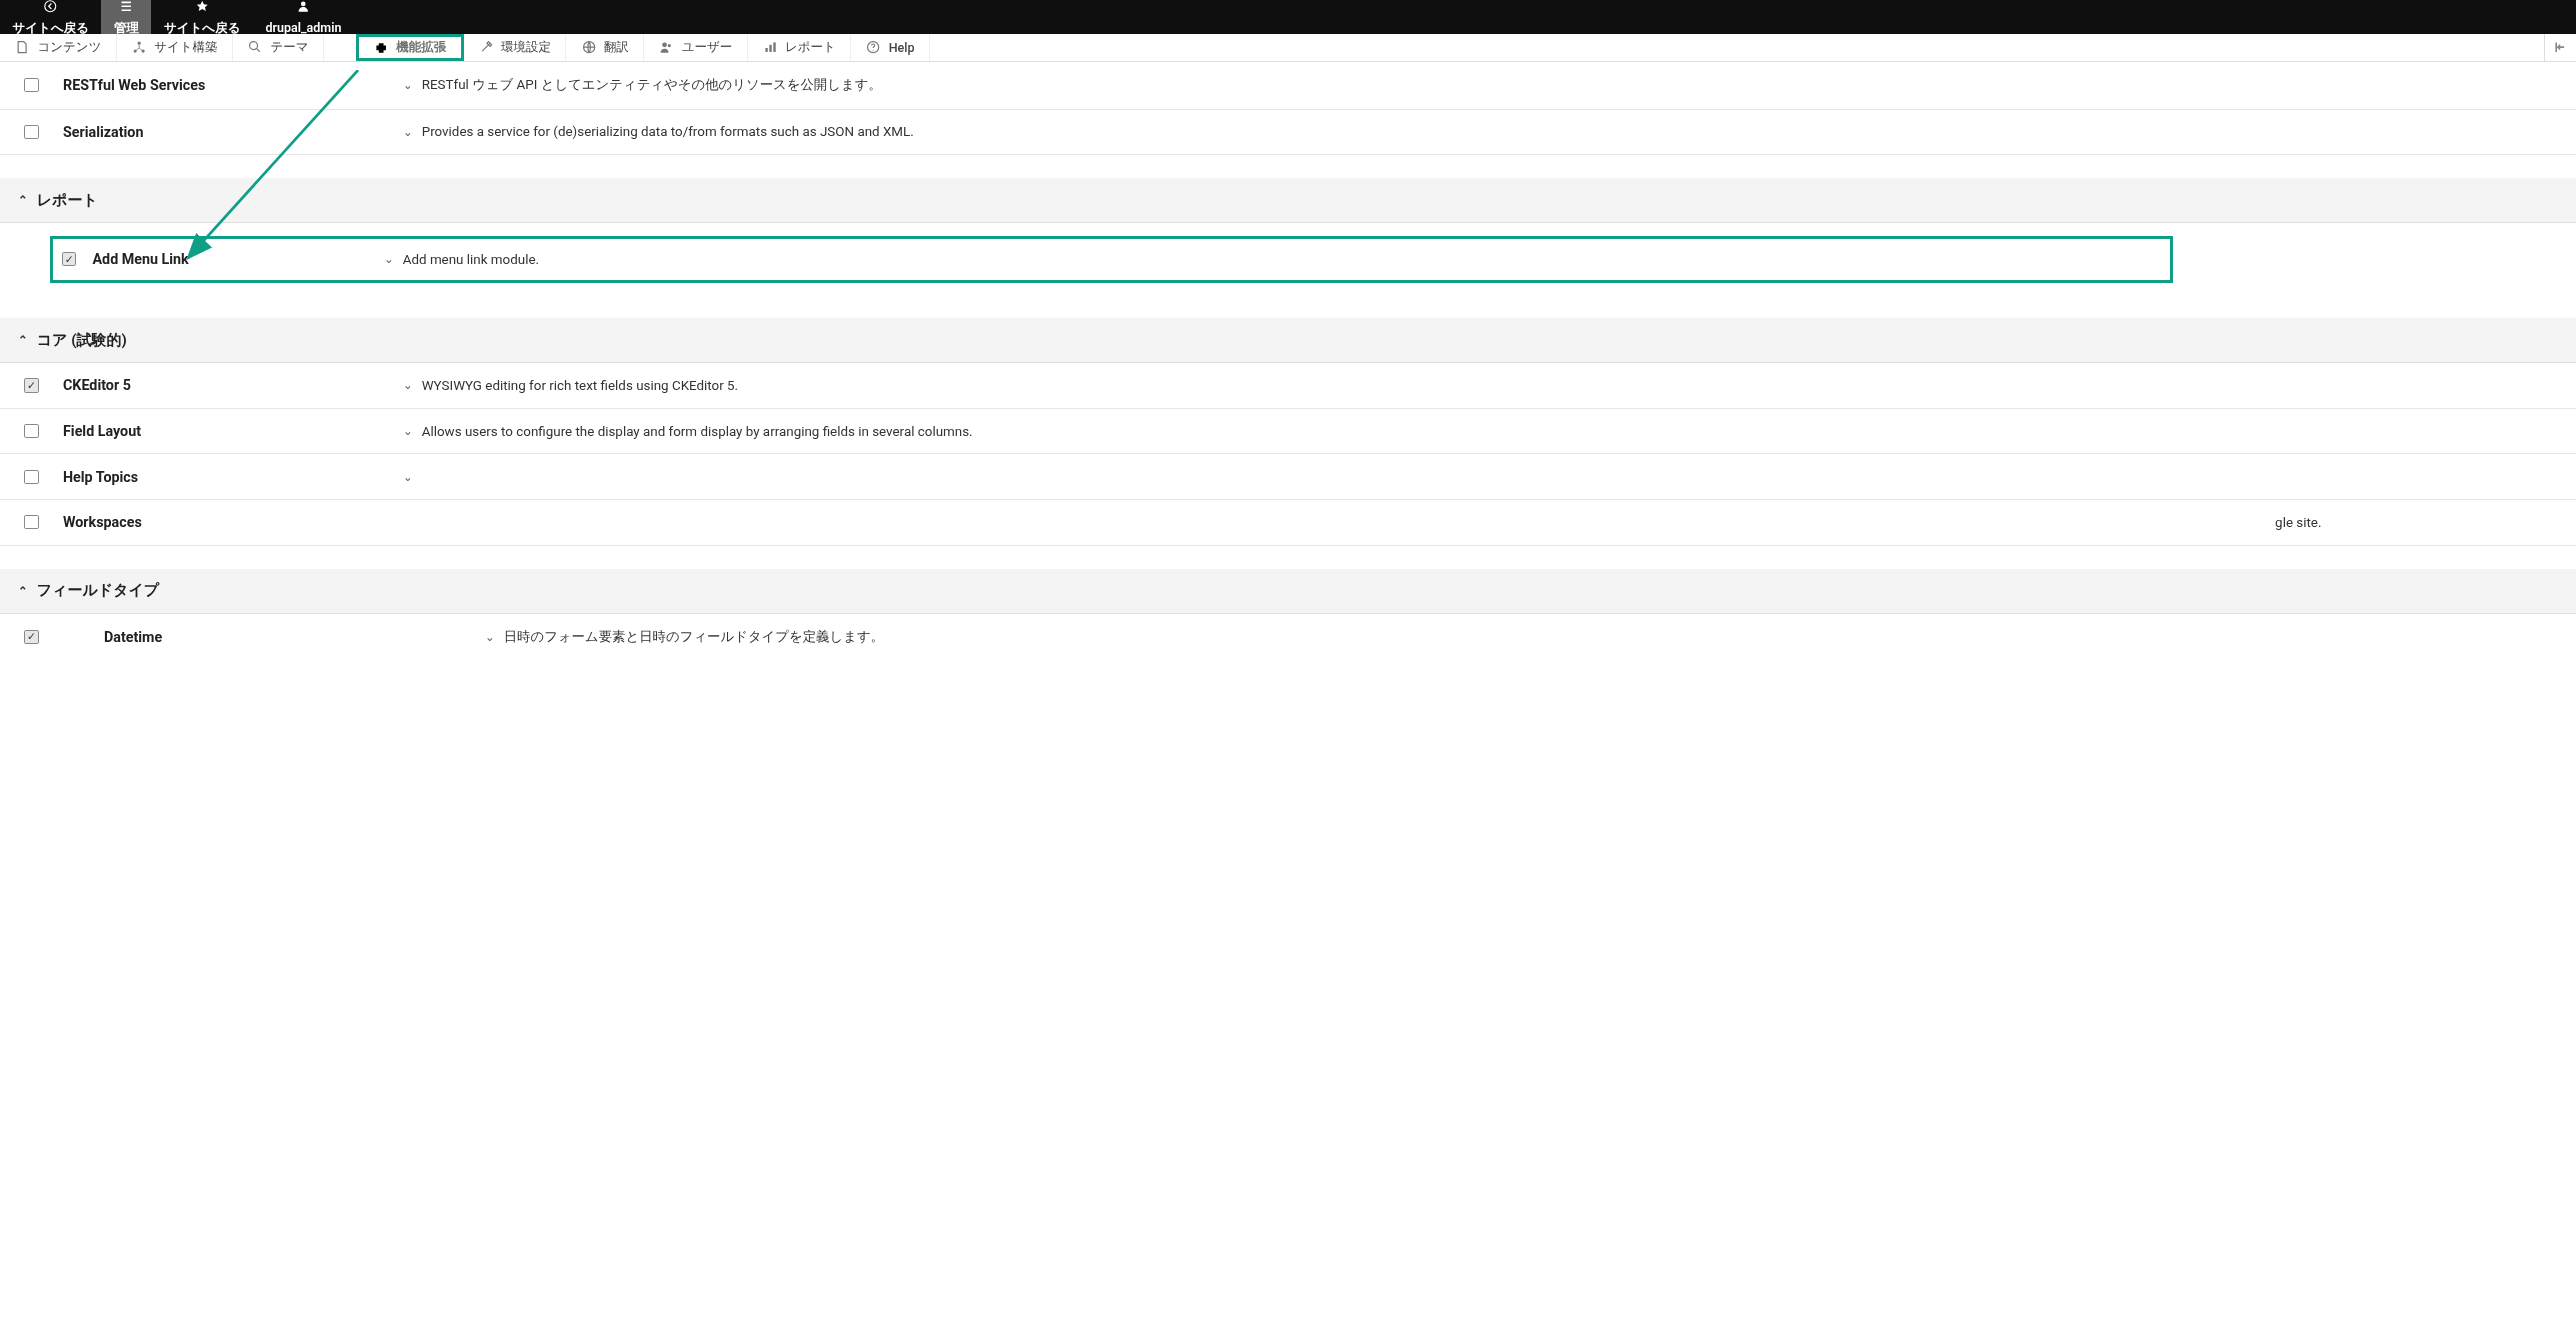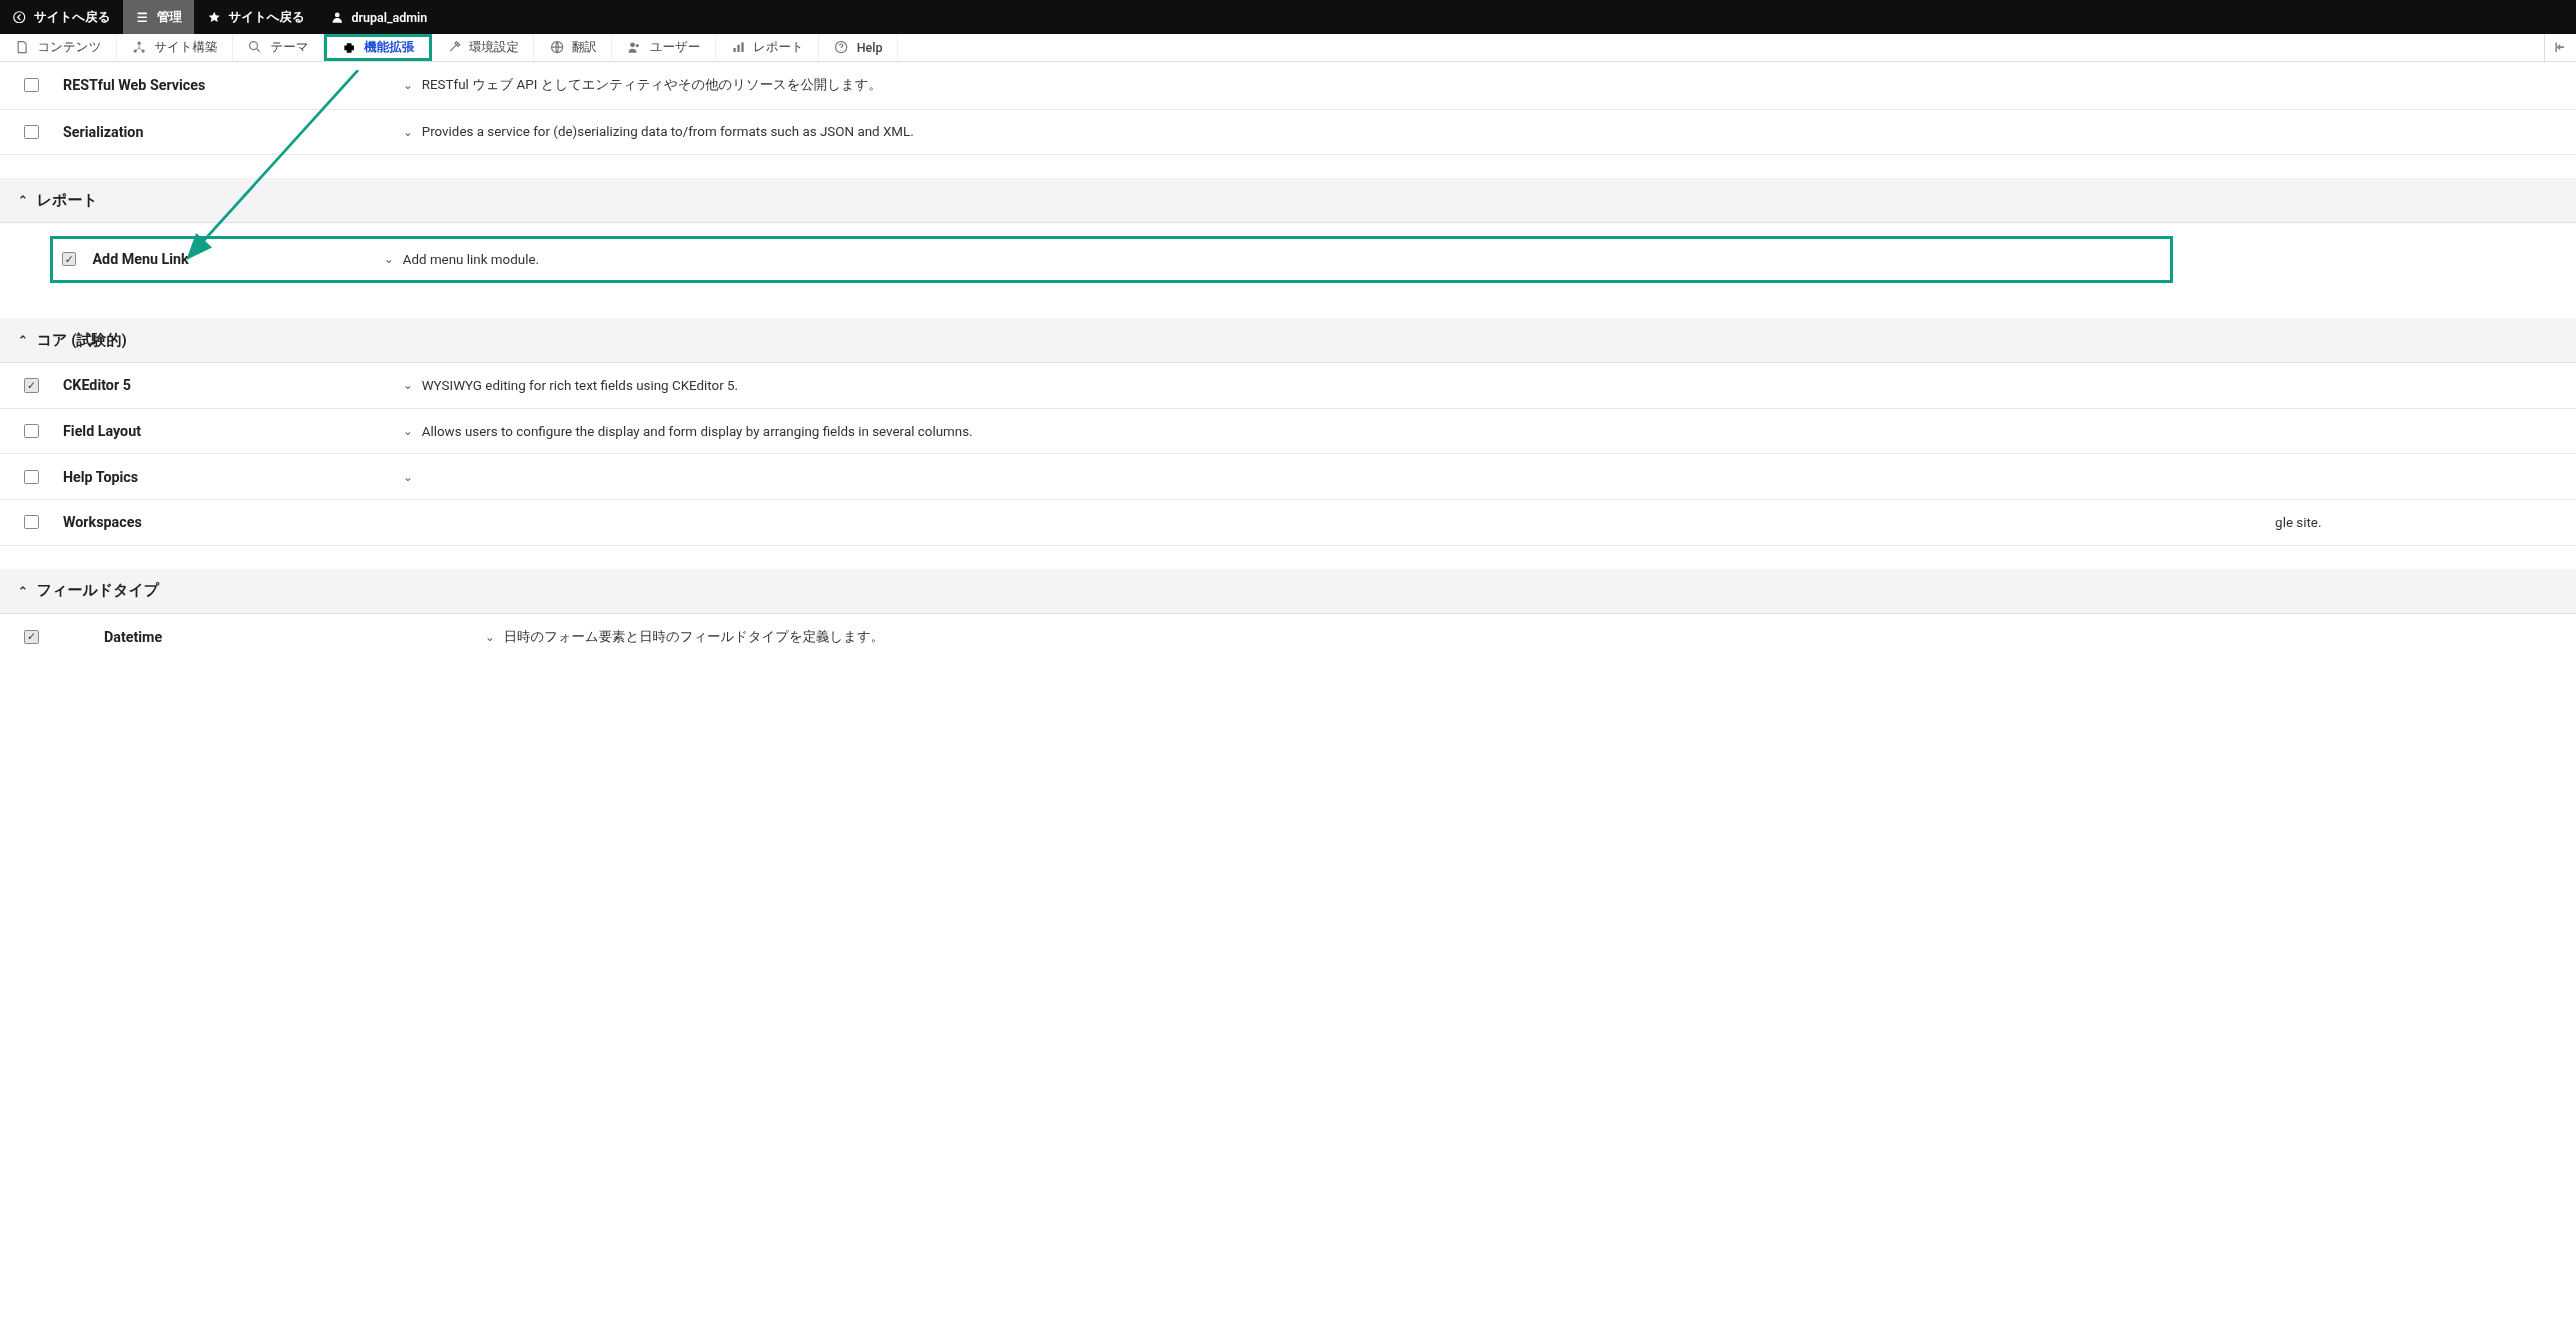--- a/index.html
+++ b/index.html
@@ -1,28 +1,28 @@
 <!DOCTYPE html>
 <html style="font-size:14.3px"><head>
 <meta charset="utf-8">
 <style>
   * { box-sizing: border-box; margin: 0; padding: 0; }
   body { font-family: -apple-system, BlinkMacSystemFont, "Segoe UI", Roboto, sans-serif; font-size: 12.5px; background: #fff; color: #222; }
 
   
   .topbar { background: #0f0f0f; color: #fff; height: 34px; display: flex; align-items: stretch; }
-  .topbar-item { display: flex; align-items: center; gap: 7.2px; padding: 0 12.5px; font-size: 12.5px; font-weight: 600; cursor: pointer; }
+  .topbar-item { display: flex; align-items: center; gap: 7.2px; padding: 0 12.5px; font-size: 12.5px; font-weight: 600; cursor: pointer; flex-direction: column; }
   .topbar-item.active { background: #626262; }
   .topbar-item .ico { width: 14.3px; height: 14.3px; display: inline-flex; align-items: center; justify-content: center; }
 
   
   .tabbar { background: #fff; border-bottom: 0.9px solid #ddd; height: 28px; display: flex; align-items: stretch; position: relative; }
   .tab { display: flex; align-items: center; gap: 7.2px; padding: 0 14.3px; font-size: 12.5px; color: #444; font-weight: 500; cursor: pointer; border-right: 0.9px solid #eee; }
   .tab .ico { width: 16px; height: 16px; display: inline-flex; align-items: center; justify-content: center; color: #777; }
-  .tab.active { border: 3.6px solid #0f9e86; font-weight: 700; color: #1d4ed8; }
+  .tab.active { border: 3.6px solid #0f9e86; font-weight: 700; color: #737373; margin-left: 32px; }
   .tab.active .ico { color: #000; }
   .collapse-btn { margin-left: auto; width: 32px; display: flex; align-items: center; justify-content: center; cursor: pointer; color: #888; border-left: 0.9px solid #ddd; }
 
   
   .content { padding: 0 0 36px 0; }
   .module-row { display: flex; align-items: center; padding: 14.3px 12.5px 14.3px 0; border-bottom: 0.9px solid #e6e6e6; }
   .module-row.no-border { border-bottom: none; gap: 41px; }
   .chk-cell { width: 63px; display: flex; justify-content: center; }
   .chk { width: 14.3px; height: 14.3px; border: 0.9px solid #888; border-radius: 1.8px; background: #fff; display: inline-flex; align-items: center; justify-content: center; cursor: pointer; }
   .chk.checked { background: #e6e6e6; }

